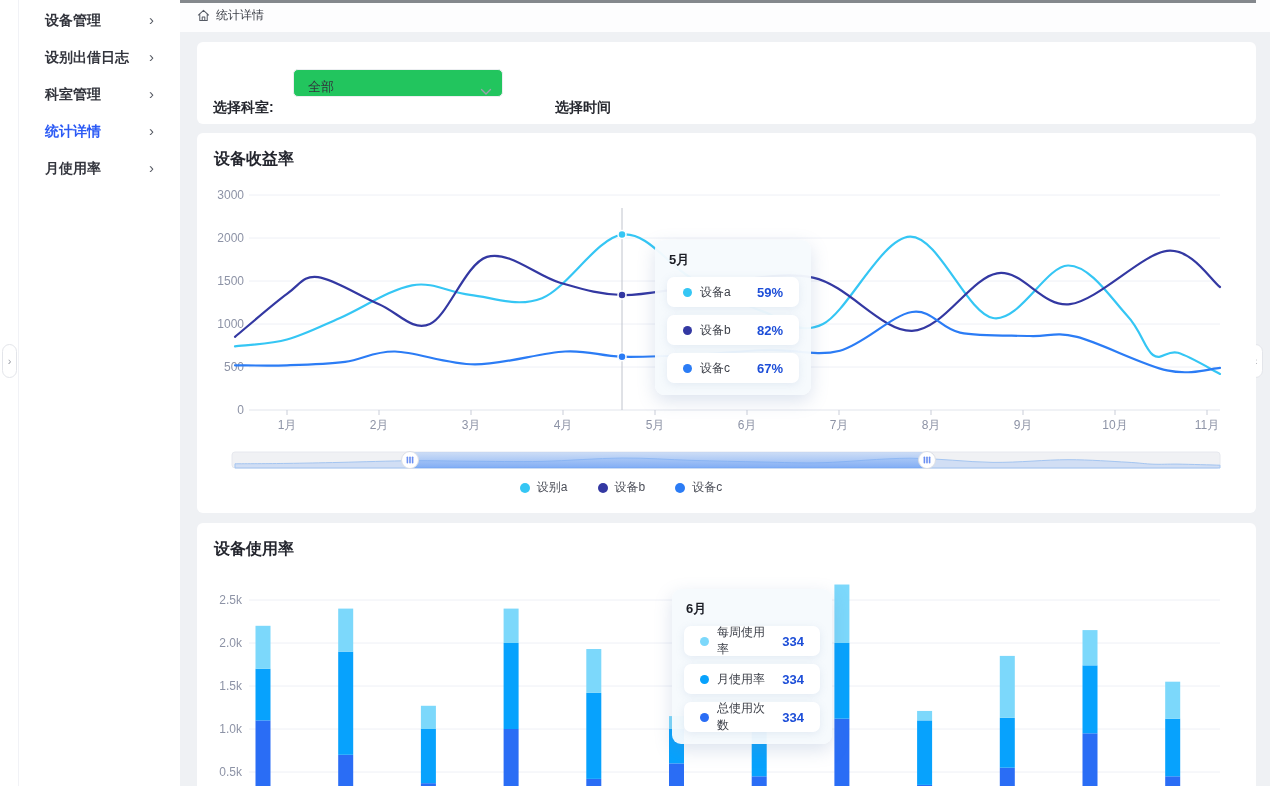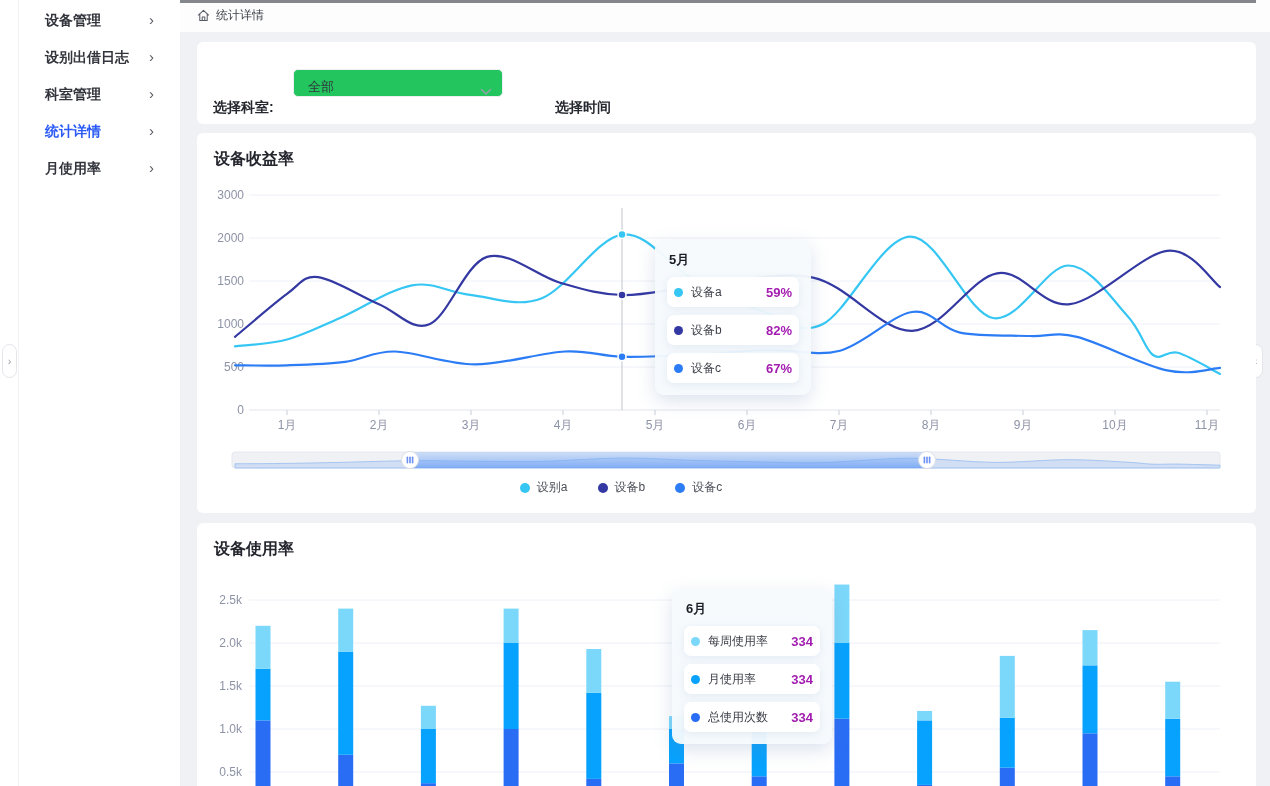--- a/index.html
+++ b/index.html
@@ -53,24 +53,24 @@
   .chart-svg{position:absolute;left:0;top:0;}
   
   .legend{position:absolute;left:0;top:346px;width:848px;display:flex;justify-content:center;gap:30px;}
   .legend-item{display:flex;align-items:center;gap:7px;font-size:12px;color:#4b4e58;cursor:pointer;}
   .legend-dot{width:10px;height:10px;border-radius:50%;}
   
   .tooltip{position:absolute;background:rgba(246,250,253,0.96);border-radius:9px;
     box-shadow:0 6px 18px rgba(96,126,176,0.22);padding:11px 12px 12px;box-sizing:border-box;}
   .tooltip .tt-title{font-size:13px;font-weight:700;color:#1c1e26;margin:0 0 2px 2px;}
   .tt-row{display:flex;align-items:center;gap:8px;background:#fff;border-radius:7px;
-    height:30px;padding:0 7px;margin-top:8px;box-shadow:0 2px 8px rgba(120,145,190,0.15);}
+    height:30px;padding:0 16px;margin-top:8px;box-shadow:0 2px 8px rgba(120,145,190,0.15);}
   .tt-dot{width:9px;height:9px;border-radius:50%;flex:none;}
   .tt-name{font-size:12px;color:#3d4049;}
-  .tt-val{margin-left:auto;font-size:13px;font-weight:700;color:#a21caf;}
+  .tt-val{margin-left:auto;font-size:13px;font-weight:700;color:#1d4ed8;}
   .tooltip-line{left:458px;top:107px;width:156px;}
   .tooltip-bar{left:475px;top:66px;width:160px;}
 </style>
 </head>
 <body>
 
 <aside class="sidebar">
   <div class="sidebar-rail"></div>
   <nav class="menu" id="menu">
       <div class="menu-item">

